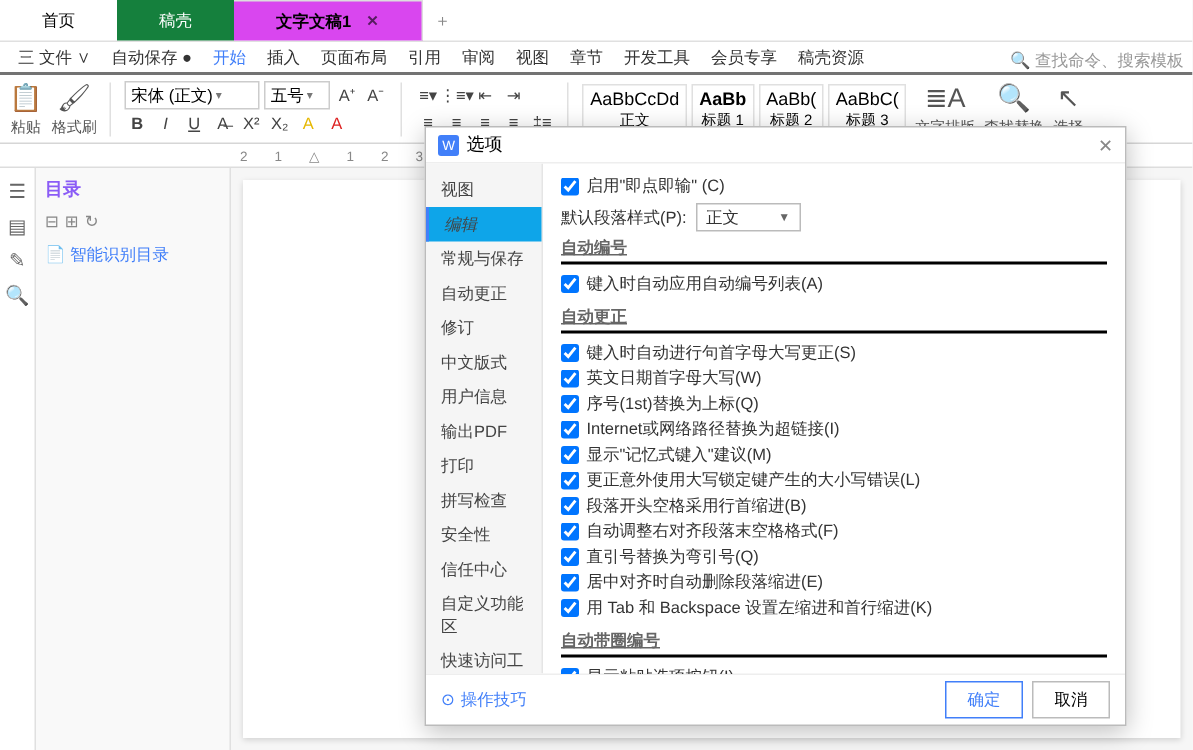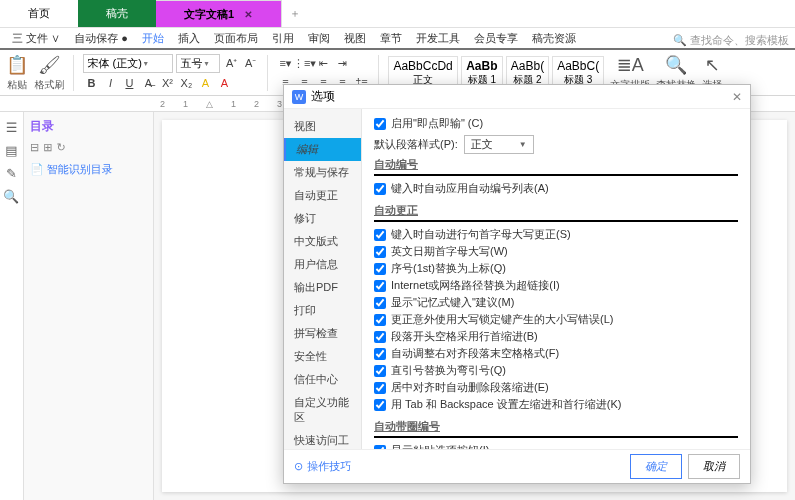--- a/index.html
+++ b/index.html
@@ -47,21 +47,21 @@
 .grp h5 { font-size:11px; color:#666; border-bottom:2px solid #000000; padding-bottom:2px; margin-bottom:4px;text-decoration:underline;}
 .chk { display:flex; align-items:center; gap:5px; padding:1px 0;}
 .chk input{width:12px;height:12px;}
 .row2 { display:flex; gap:29px;}
 .field { display:flex; align-items:center; gap:6px; margin:3px 0;}
 .field .combo { border:1px solid #bbb; padding:1px 6px; min-width:70px; display:flex; align-items:center; justify-content:space-between; background:#fff; cursor:pointer; font-size:11px;}
 .field .combo .ar{font-size:8px;color:#666;}
 .dlg-footer { height:34px; border-top:1px solid #eee; display:flex; align-items:center; padding:0 10px; gap:8px;}
 .dlg-footer .hint { color:#417ff9; display:flex; align-items:center; gap:4px; cursor:pointer; font-size:11px;}
 .dlg-footer .btns{margin-left:auto; display:flex; gap:6px;}
-.dlg-footer button{padding:4px 14px; border:1px solid #bbb; background:#fff; cursor:pointer; font-size:11px;font-style:italic;}
+.dlg-footer button{padding:4px 14px; border:1px solid #bbb; background:#fff; cursor:pointer; font-size:11px;}
 .dlg-footer button.pri{border:1px solid #417ff9; color:#417ff9;}
 </style>
 </head>
 <body>
 
 <div class="titlebar">
   <div class="tab">首页</div>
   <div class="tab orange">
       <span>稿壳</span>
     </div>

